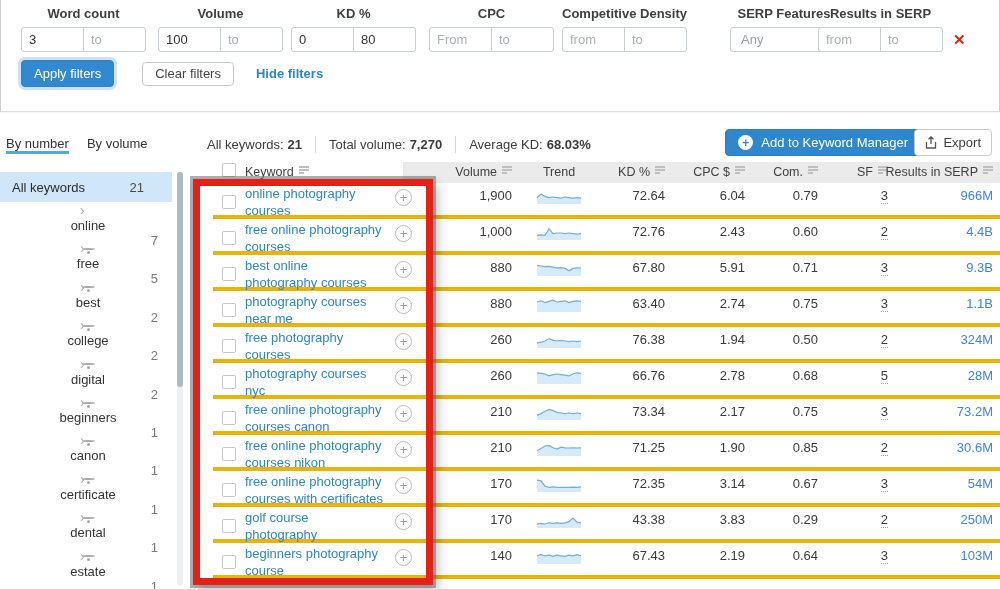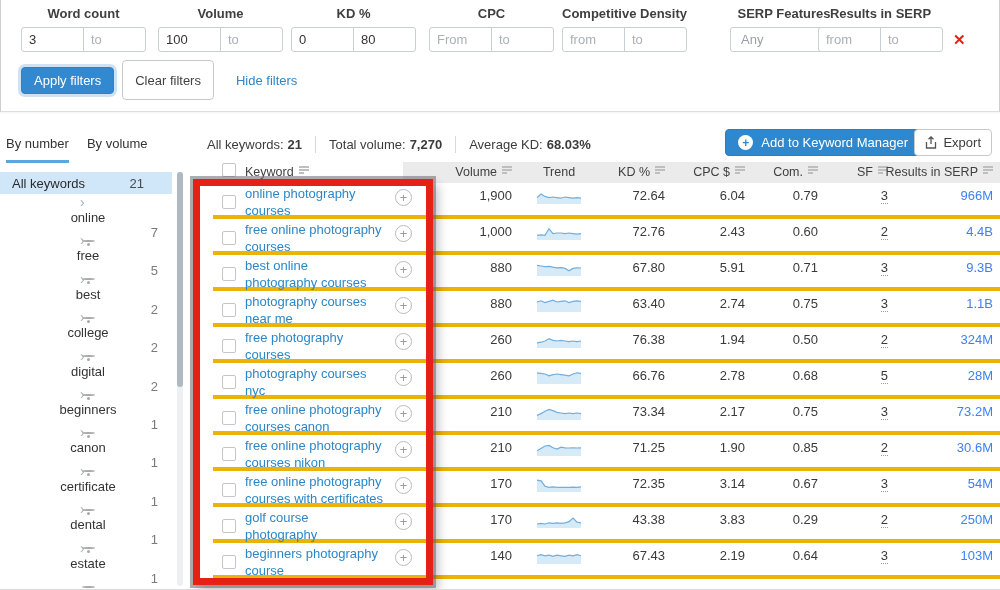--- a/index.html
+++ b/index.html
@@ -20,45 +20,45 @@
   .fin::placeholder { color:#aab0b6; }
   .selbox { width:108px; height:25px; border:1px solid #c9ced3; border-radius:3px; display:flex; align-items:center;
     justify-content:space-between; padding:0 10px; color:#9aa0a6; font-size:13px; cursor:pointer; background:#fff; }
   .sel-chev { width:7px; height:7px; border-right:2px solid #444; border-bottom:2px solid #444;
     transform:rotate(45deg); margin-top:-4px; }
   .x-icon { position:absolute; left:952px; top:31px; color:#e0241b; font-weight:700; font-size:15px; cursor:pointer; }
   .x-icon::before { content:"✕"; }
   .btnrow { position:absolute; left:20px; top:60px; display:flex; align-items:center; }
   .btn-apply { background:#3289cf; color:#fff; border:1px solid #2f82c4; border-radius:4px; height:27px; padding:0 12px;
     font:13px "Liberation Sans",sans-serif; box-shadow:0 0 0 3px rgba(77,152,216,.28); cursor:pointer; }
-  .btn-clear { background:#fff; color:#444; border:1px solid #c9c9c9; border-radius:4px; height:40px; padding:0 12px;
-    font:13px "Liberation Sans",sans-serif; margin-left:8px; cursor:pointer; }
-  .link { color:#2e87c8; font-size:13px; font-weight:400; margin-left:22px; cursor:pointer; text-decoration:none; }
+  .btn-clear { background:#fff; color:#444; border:1px solid #c9c9c9; border-radius:4px; height:24px; padding:0 12px;
+    font:13px "Liberation Sans",sans-serif; margin-left:28px; cursor:pointer; }
+  .link { color:#2e87c8; font-size:13px; font-weight:700; margin-left:22px; cursor:pointer; text-decoration:none; }
 
   
   .tabs { position:absolute; left:6px; top:136px; display:flex; }
-  .tab { font-size:13px; color:#333; margin-right:18px; padding-bottom:9px; cursor:pointer; position:relative; }
+  .tab { font-size:13px; color:#333; margin-right:18px; cursor:pointer; position:relative; }
   .tab.active { border-bottom:3px solid #5aa7dd; }
   .stats { position:absolute; left:207px; top:136px; display:flex; align-items:center; font-size:13px; color:#3c3c3c; }
   .stat b { margin-left:4px; }
   .vdiv { width:1px; height:17px; background:#d9d9d9; margin:0 13px; }
   .btn-add { position:absolute; right:79px; top:129px; height:27px; background:#2f88cd; border:1px solid #2a7fc2;
     border-radius:4px; color:#fff; font:13px "Liberation Sans",sans-serif; display:flex; align-items:center;
     padding:0 12px; cursor:pointer; }
   .plus-ic { width:15px; height:15px; border-radius:50%; background:#fff; color:#2f88cd; display:inline-flex;
     align-items:center; justify-content:center; font-size:12px; font-weight:700; margin-right:8px; }
   .plus-ic::before { content:"+"; }
   .btn-export { position:absolute; right:8px; top:129px; height:27px; background:#fff; border:1px solid #c9c9c9;
     border-radius:4px; color:#3c3c3c; font:13px "Liberation Sans",sans-serif; display:flex; align-items:center;
     padding:0 10px; cursor:pointer; }
   .btn-export svg { margin-right:6px; }
 
   
   .sidebar { position:absolute; left:0; top:172px; width:172px; }
-  .all-row { height:22px; background:#cfe7f8; display:flex; align-items:center; padding:0 12px;
+  .all-row { height:30px; background:#cfe7f8; display:flex; align-items:center; padding:0 12px;
     font-size:13px; color:#2b2b2b; cursor:pointer; }
   .all-count { margin-left:auto; margin-right:16px; color:#4a4a4a; }
   .side-item { height:38.4px; display:flex; align-items:center; padding:0 6px 0 10px; font-size:13px; cursor:pointer;flex-direction:column; }
   .chev { color:#9fb2bd; font-size:14px; width:16px; }
   .chev::before { content:"›"; }
   .side-label { color:#333; }
   .side-count { margin-left:auto; color:#7a7a7a; margin-right:8px; }
   .eye { width:13px; height:9px; border:1px solid #a9a9a9; border-radius:50%; position:relative; }
   .eye::after { content:""; position:absolute; top:2px; left:4px; width:3px; height:3px; background:#a9a9a9; border-radius:50%; }
   .side-scroll-track { position:absolute; left:177px; top:172px; width:6px; height:414px; background:#edf0f2; border-radius:3px; }

